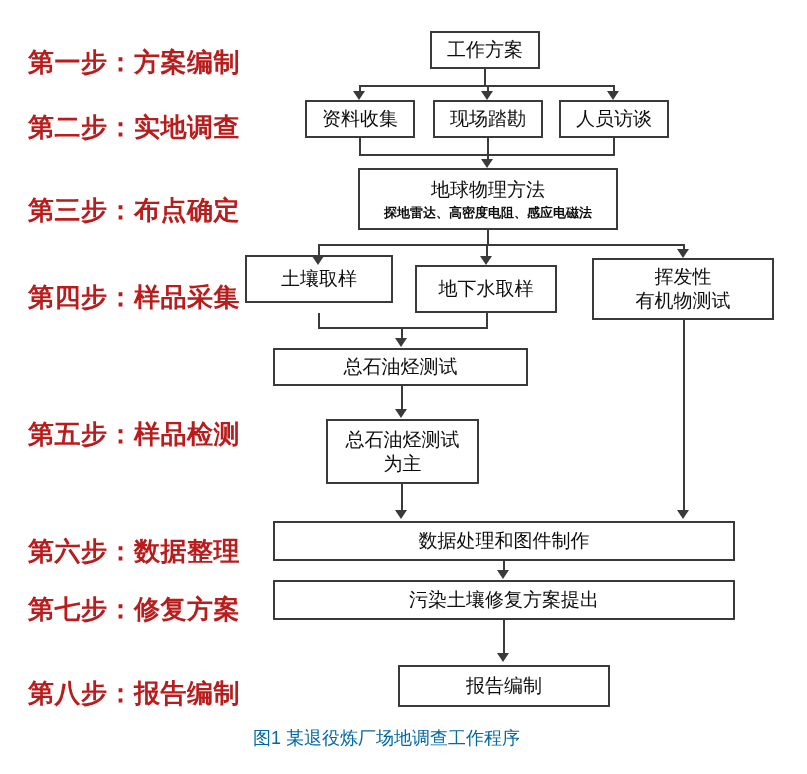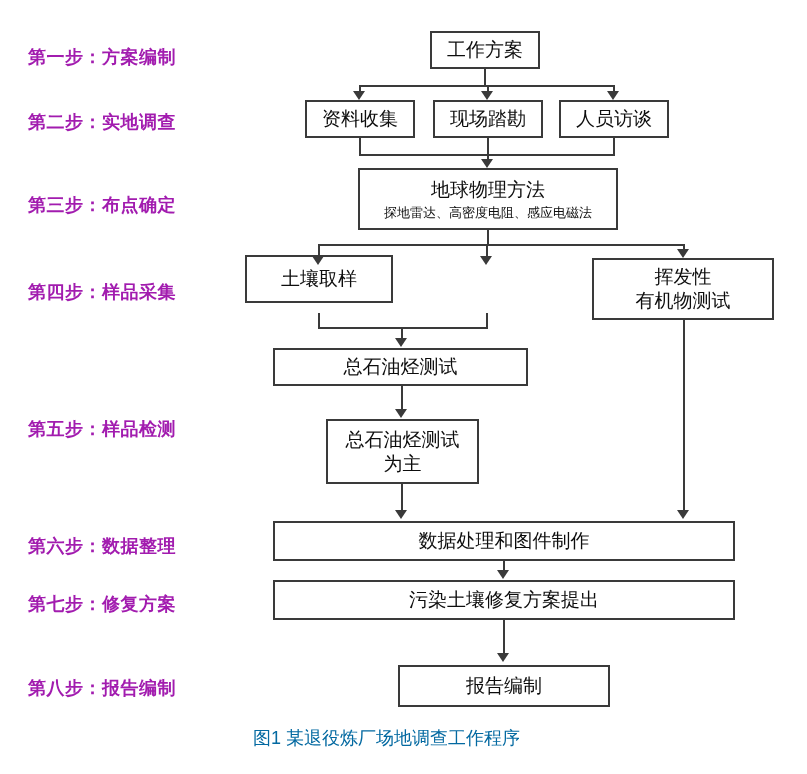--- a/index.html
+++ b/index.html
@@ -14,42 +14,42 @@
   #page {
     position: relative;
     width: 807px;
     height: 774px;
     overflow: hidden;
     background: #ffffff;
   }
   .step-label {
     position: absolute;
     font-weight: bold;
-    font-size: 18px;
+    font-size: 26px;
     letter-spacing: 0.5px;
-    color: #a21caf;
+    color: #b91c1c;
     white-space: nowrap;
   }
   .node {
     position: absolute;
     box-sizing: border-box;
     border: 2px solid #3a3a3a;
     background: #ffffff;
     display: flex;
     flex-direction: column;
     align-items: center;
     justify-content: center;
     text-align: center;
     font-size: 19px;
     color: #0d0d0d;
     line-height: 1.25;
   }
   .node .sub {
     font-size: 13px;
-    font-weight: normal;
+    font-weight: bold;
     margin-top: 3px;
     line-height: 1.2;
   }
   .node .l2 {
     display: block;
   }
   .line {
     position: absolute;
     background: #3a3a3a;
   }
@@ -98,20 +98,23 @@
     <span class="l2">人员访谈</span>
   </div>
 
   <div class="node" style="left:358px; top:168px; width:260px; height:62px;">
     <span class="l2">地球物理方法</span>
     <span class="sub">探地雷达、高密度电阻、感应电磁法</span>
   </div>
 
   <div class="node" style="left:245px; top:255px; width:148px; height:48px;">
     <span class="l2">土壤取样</span>
+  </div>
+  <div class="node" style="left:415px; top:265px; width:142px; height:48px;">
+    <span class="l2">地下水取样</span>
   </div>
   <div class="node" style="left:592px; top:258px; width:182px; height:62px;">
     <span class="l2">挥发性</span>
     <span class="l2">有机物测试</span>
   </div>
 
   <div class="node" style="left:273px; top:348px; width:255px; height:38px;">
     <span class="l2">总石油烃测试</span>
   </div>
 

